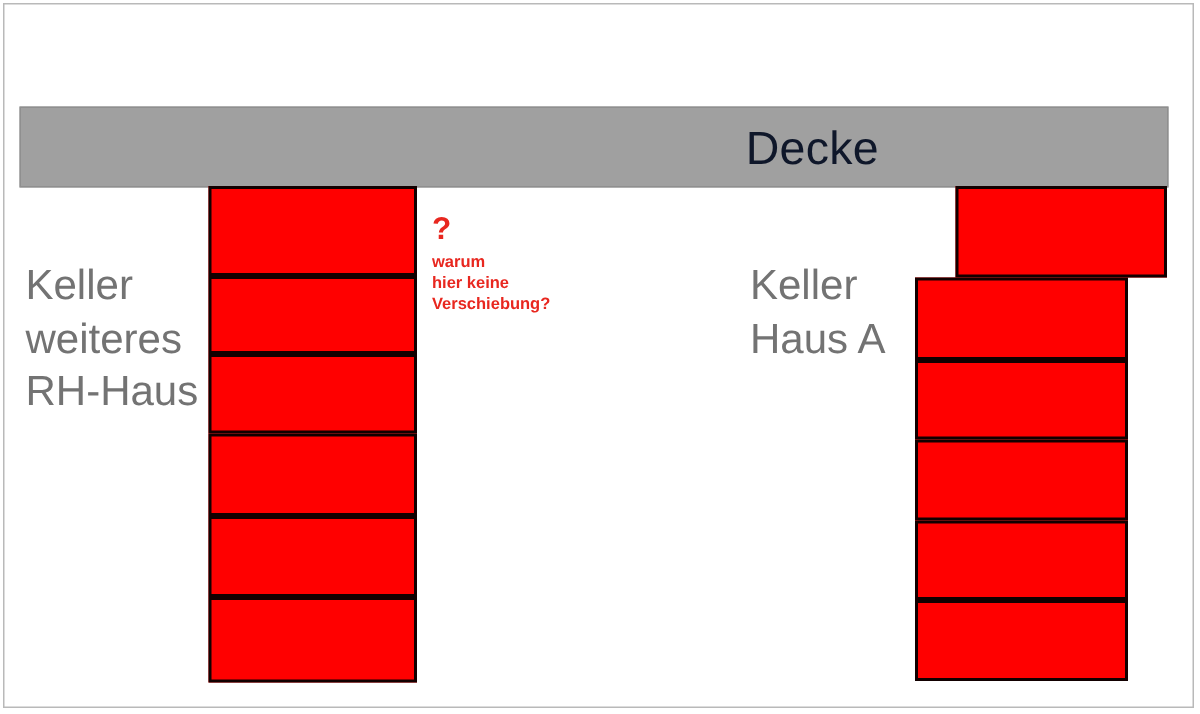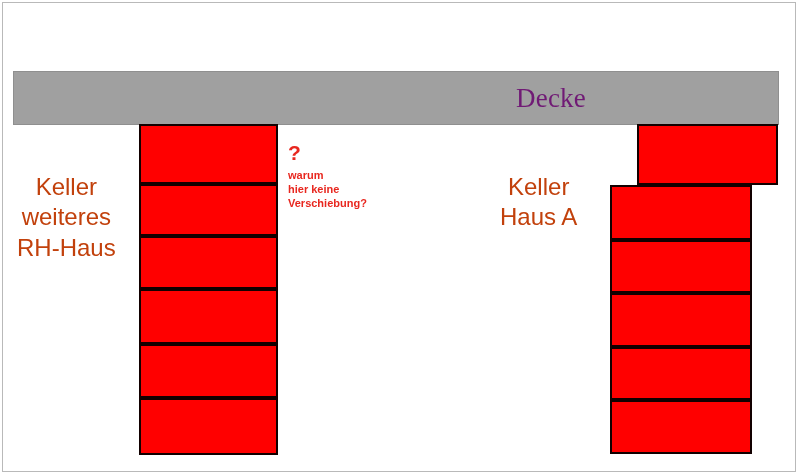--- a/index.html
+++ b/index.html
@@ -42,43 +42,41 @@
     height: 54px;
     background: #a0a0a0;
     border: 1px solid #8f8f8f;
     box-sizing: border-box;
     display: flex;
     align-items: center;
     justify-content: flex-end;
     padding-right: 192px;
   }
   .ceiling-label {
-    font-size: 27px;
-    color: #701a75;
+    font-size: 31px;
+    color: #0f172a;
     letter-spacing: 0.2px;
     line-height: 1;
-    font-family: Liberation Serif, serif;
   }
 
   
   .block {
     position: absolute;
     background: #ff0000;
     border: 2px solid #120000;
     box-sizing: border-box;
   }
 
   
   .caption {
     position: absolute;
-    font-size: 24px;
-    color: #c2410c;
+    font-size: 28px;
+    color: #737373;
     line-height: 1.27;
     white-space: pre-line;
-    text-align: center;
   }
   #caption-left  { left: 17px; top: 172px; }
   #caption-right { left: 500px; top: 172px; }
 
   
   .annotation {
     position: absolute;
     left: 288px;
     top: 140px;
     color: #e8271f;

